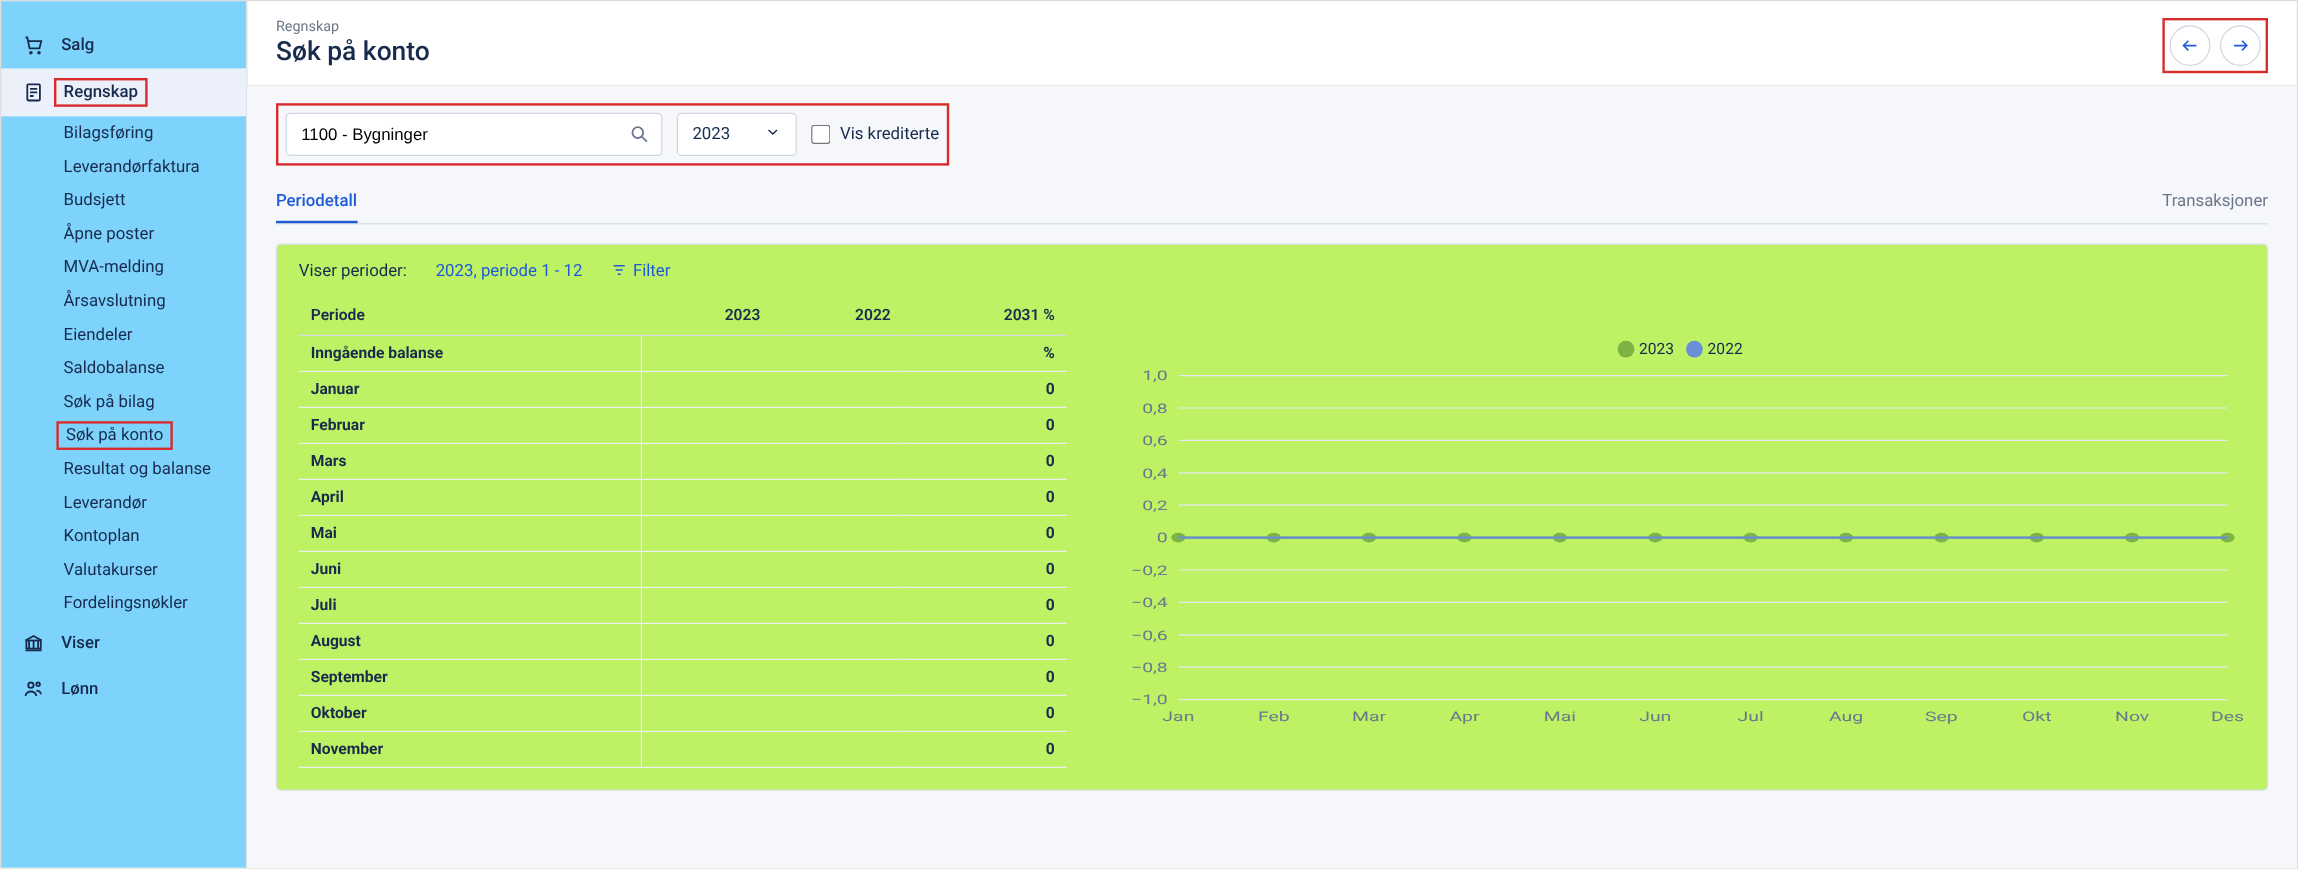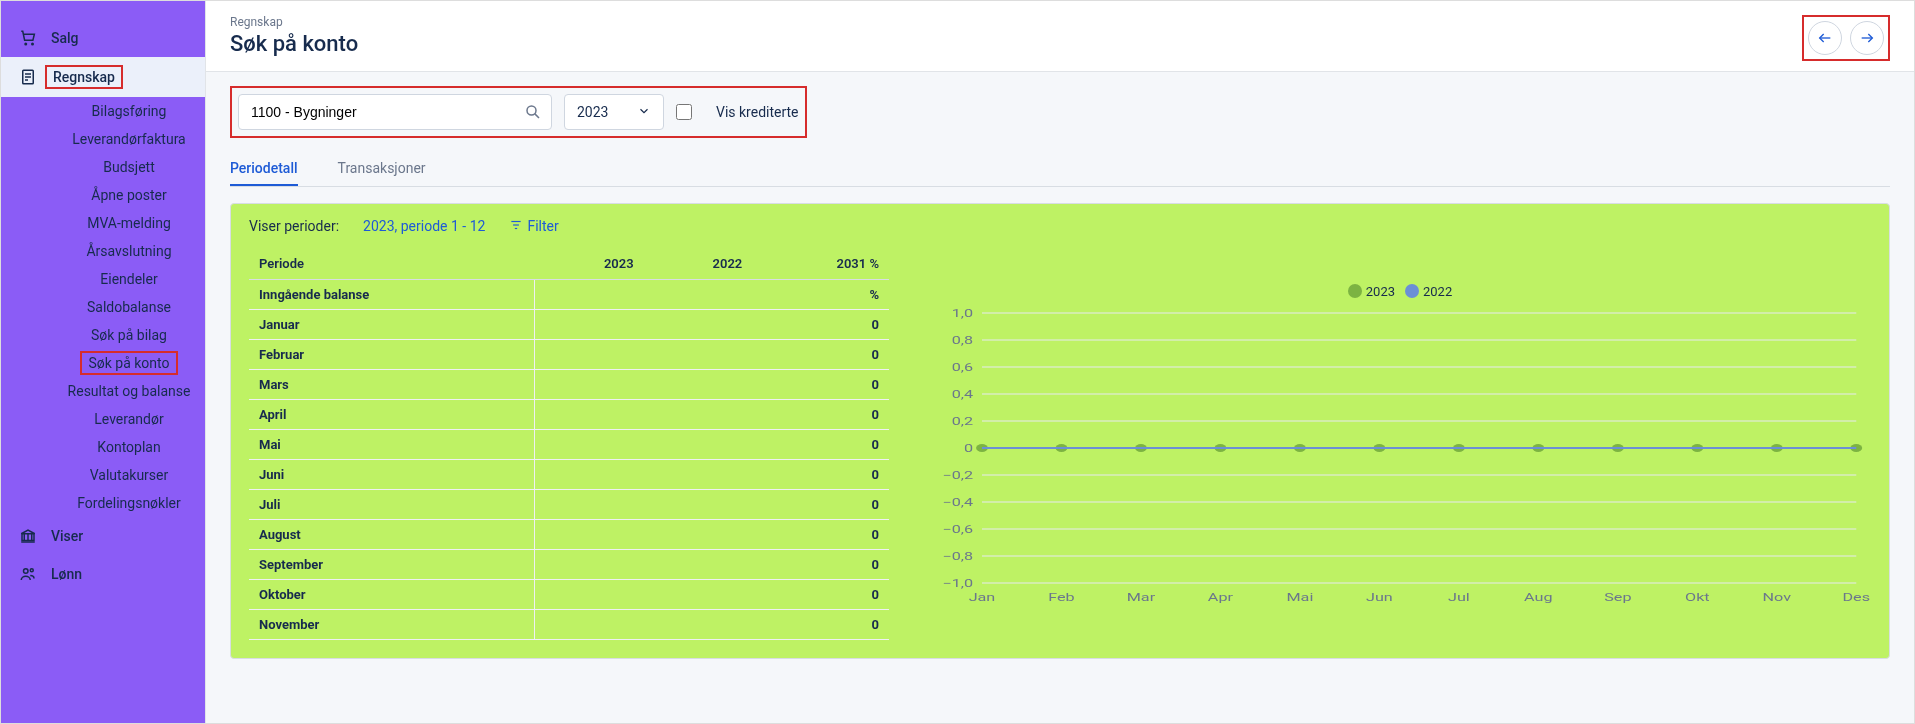--- a/index.html
+++ b/index.html
@@ -1,20 +1,20 @@
 <!DOCTYPE html>
 <html><head>
 <meta charset="utf-8">
 <style>
 * { box-sizing: border-box; margin: 0; padding: 0; }
 body { font-family: -apple-system, BlinkMacSystemFont, "Segoe UI", Roboto, sans-serif; font-size: 14px; color: #172B4D; background: #fff; }
 .app { display: flex; height: 724px; width: 1915px; border: 1px solid #ddd; }
 
 
-.sidebar { width: 205px; border-right: 1px solid #e1e4e8; background: #8b5cf6; padding-top: 18px; text-align: center; }
+.sidebar { width: 205px; border-right: 1px solid #e1e4e8; background: #7dd3fc; padding-top: 18px; }
 .sidebar-item { display: flex; align-items: center; padding: 10px 18px; cursor: pointer; color: #172B4D; font-size: 14px; }
 .sidebar-item.top { font-weight: 500; }
 .sidebar-item .icon { width: 18px; height: 18px; margin-right: 14px; color: #172B4D; }
 .sidebar-item.active-section { background: #EBF0FA; font-weight: 500; }
 .sidebar-subitems { padding-left: 52px; }
 .sidebar-subitem { padding: 6px 0; cursor: pointer; color: #172B4D; font-size: 14px; }
 .sidebar-item.active-section .label-wrap { border: 2px solid #D62C2C; padding: 2px 6px; margin: -2px -6px; }
 .sidebar-subitem.highlighted .label-wrap { border: 2px solid #D62C2C; padding: 2px 6px; margin: -2px -6px; }
 
 
@@ -25,24 +25,24 @@
 .header-nav { display: flex; align-items: flex-start; gap: 8px; border: 2px solid #D62C2C; padding: 4px; }
 .nav-btn { width: 34px; height: 34px; border-radius: 50%; border: 1px solid #cfd6e0; background: #fff; display: flex; align-items: center; justify-content: center; cursor: pointer; color: #1E5BD6; }
 
 
 .content { background: #F5F7FA; flex: 1; padding: 14px 24px; overflow: hidden; }
 .controls-row { display: flex; align-items: center; gap: 12px; border: 2px solid #D62C2C; padding: 6px; width: fit-content; margin-bottom: 14px; }
 .search-box { position: relative; width: 314px; }
 .search-box input { width: 100%; height: 36px; border: 1px solid #cfd6e0; border-radius: 4px; padding: 0 36px 0 12px; font-size: 14px; }
 .search-box .search-icon { position: absolute; right: 10px; top: 9px; color: #6B778C; }
 .year-select { width: 100px; height: 36px; border: 1px solid #cfd6e0; border-radius: 4px; padding: 0 12px; font-size: 14px; background: #fff; display: flex; align-items: center; justify-content: space-between; cursor: pointer; }
-.checkbox-row { display: flex; align-items: center; gap: 24px; }
+.checkbox-row { display: flex; align-items: center; gap: 8px; }
 .checkbox-row input { width: 16px; height: 16px; }
 
-.tabs { display: flex; gap: 40px; border-bottom: 1px solid #d8dde3; margin-bottom: 0; }
+.tabs { display: flex; gap: 24px; border-bottom: 1px solid #d8dde3; margin-bottom: 0; justify-content: space-between; }
 .tab { padding: 8px 0; cursor: pointer; color: #6B778C; font-size: 14px; }
 .tab.active { color: #1E5BD6; border-bottom: 2px solid #1E5BD6; font-weight: 500; }
 
 .panel { background: #bef264; border: 1px solid #d8dde3; border-radius: 4px; margin-top: 16px; padding: 0; }
 .panel-header { display: flex; align-items: center; gap: 24px; padding: 14px 18px; }
 .panel-header .label { color: #172B4D; }
 .panel-header .link { color: #1E5BD6; cursor: pointer; }
 .filter-btn { display: flex; gap: 4px; color: #1E5BD6; cursor: pointer; }
 
 .panel-body { display: flex; gap: 40px; padding: 0 18px 18px 18px; align-items: center; }

